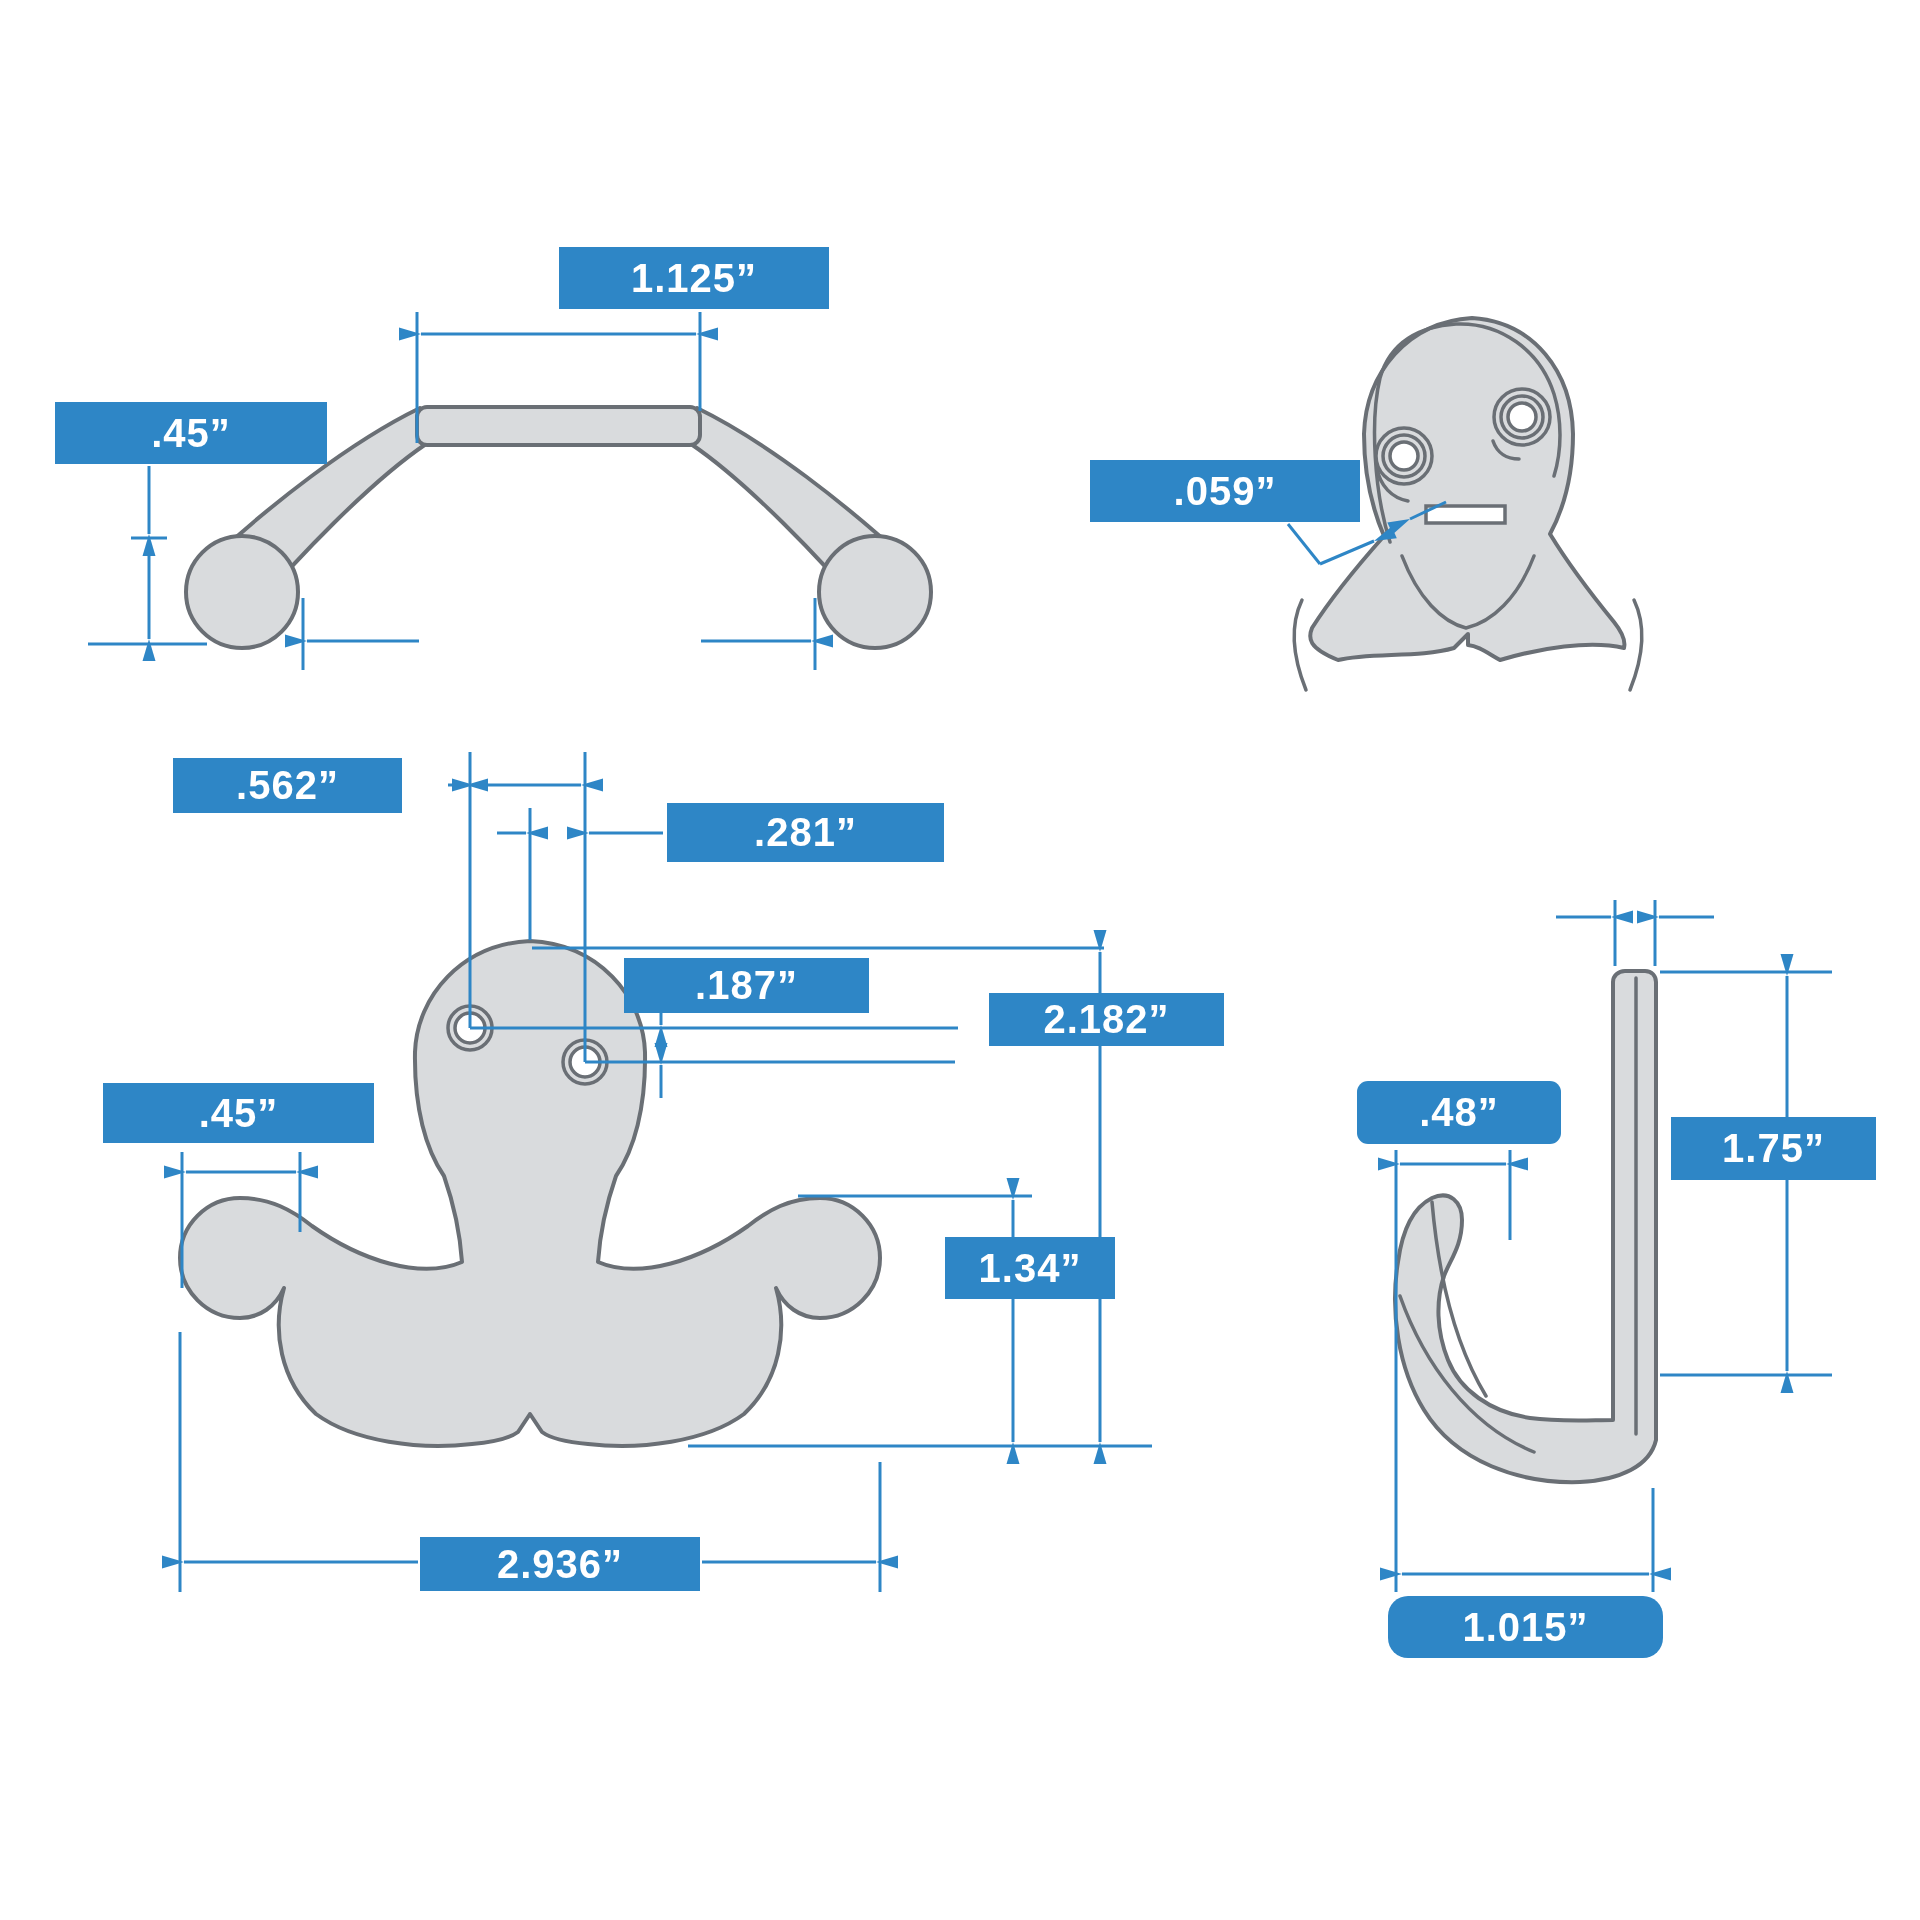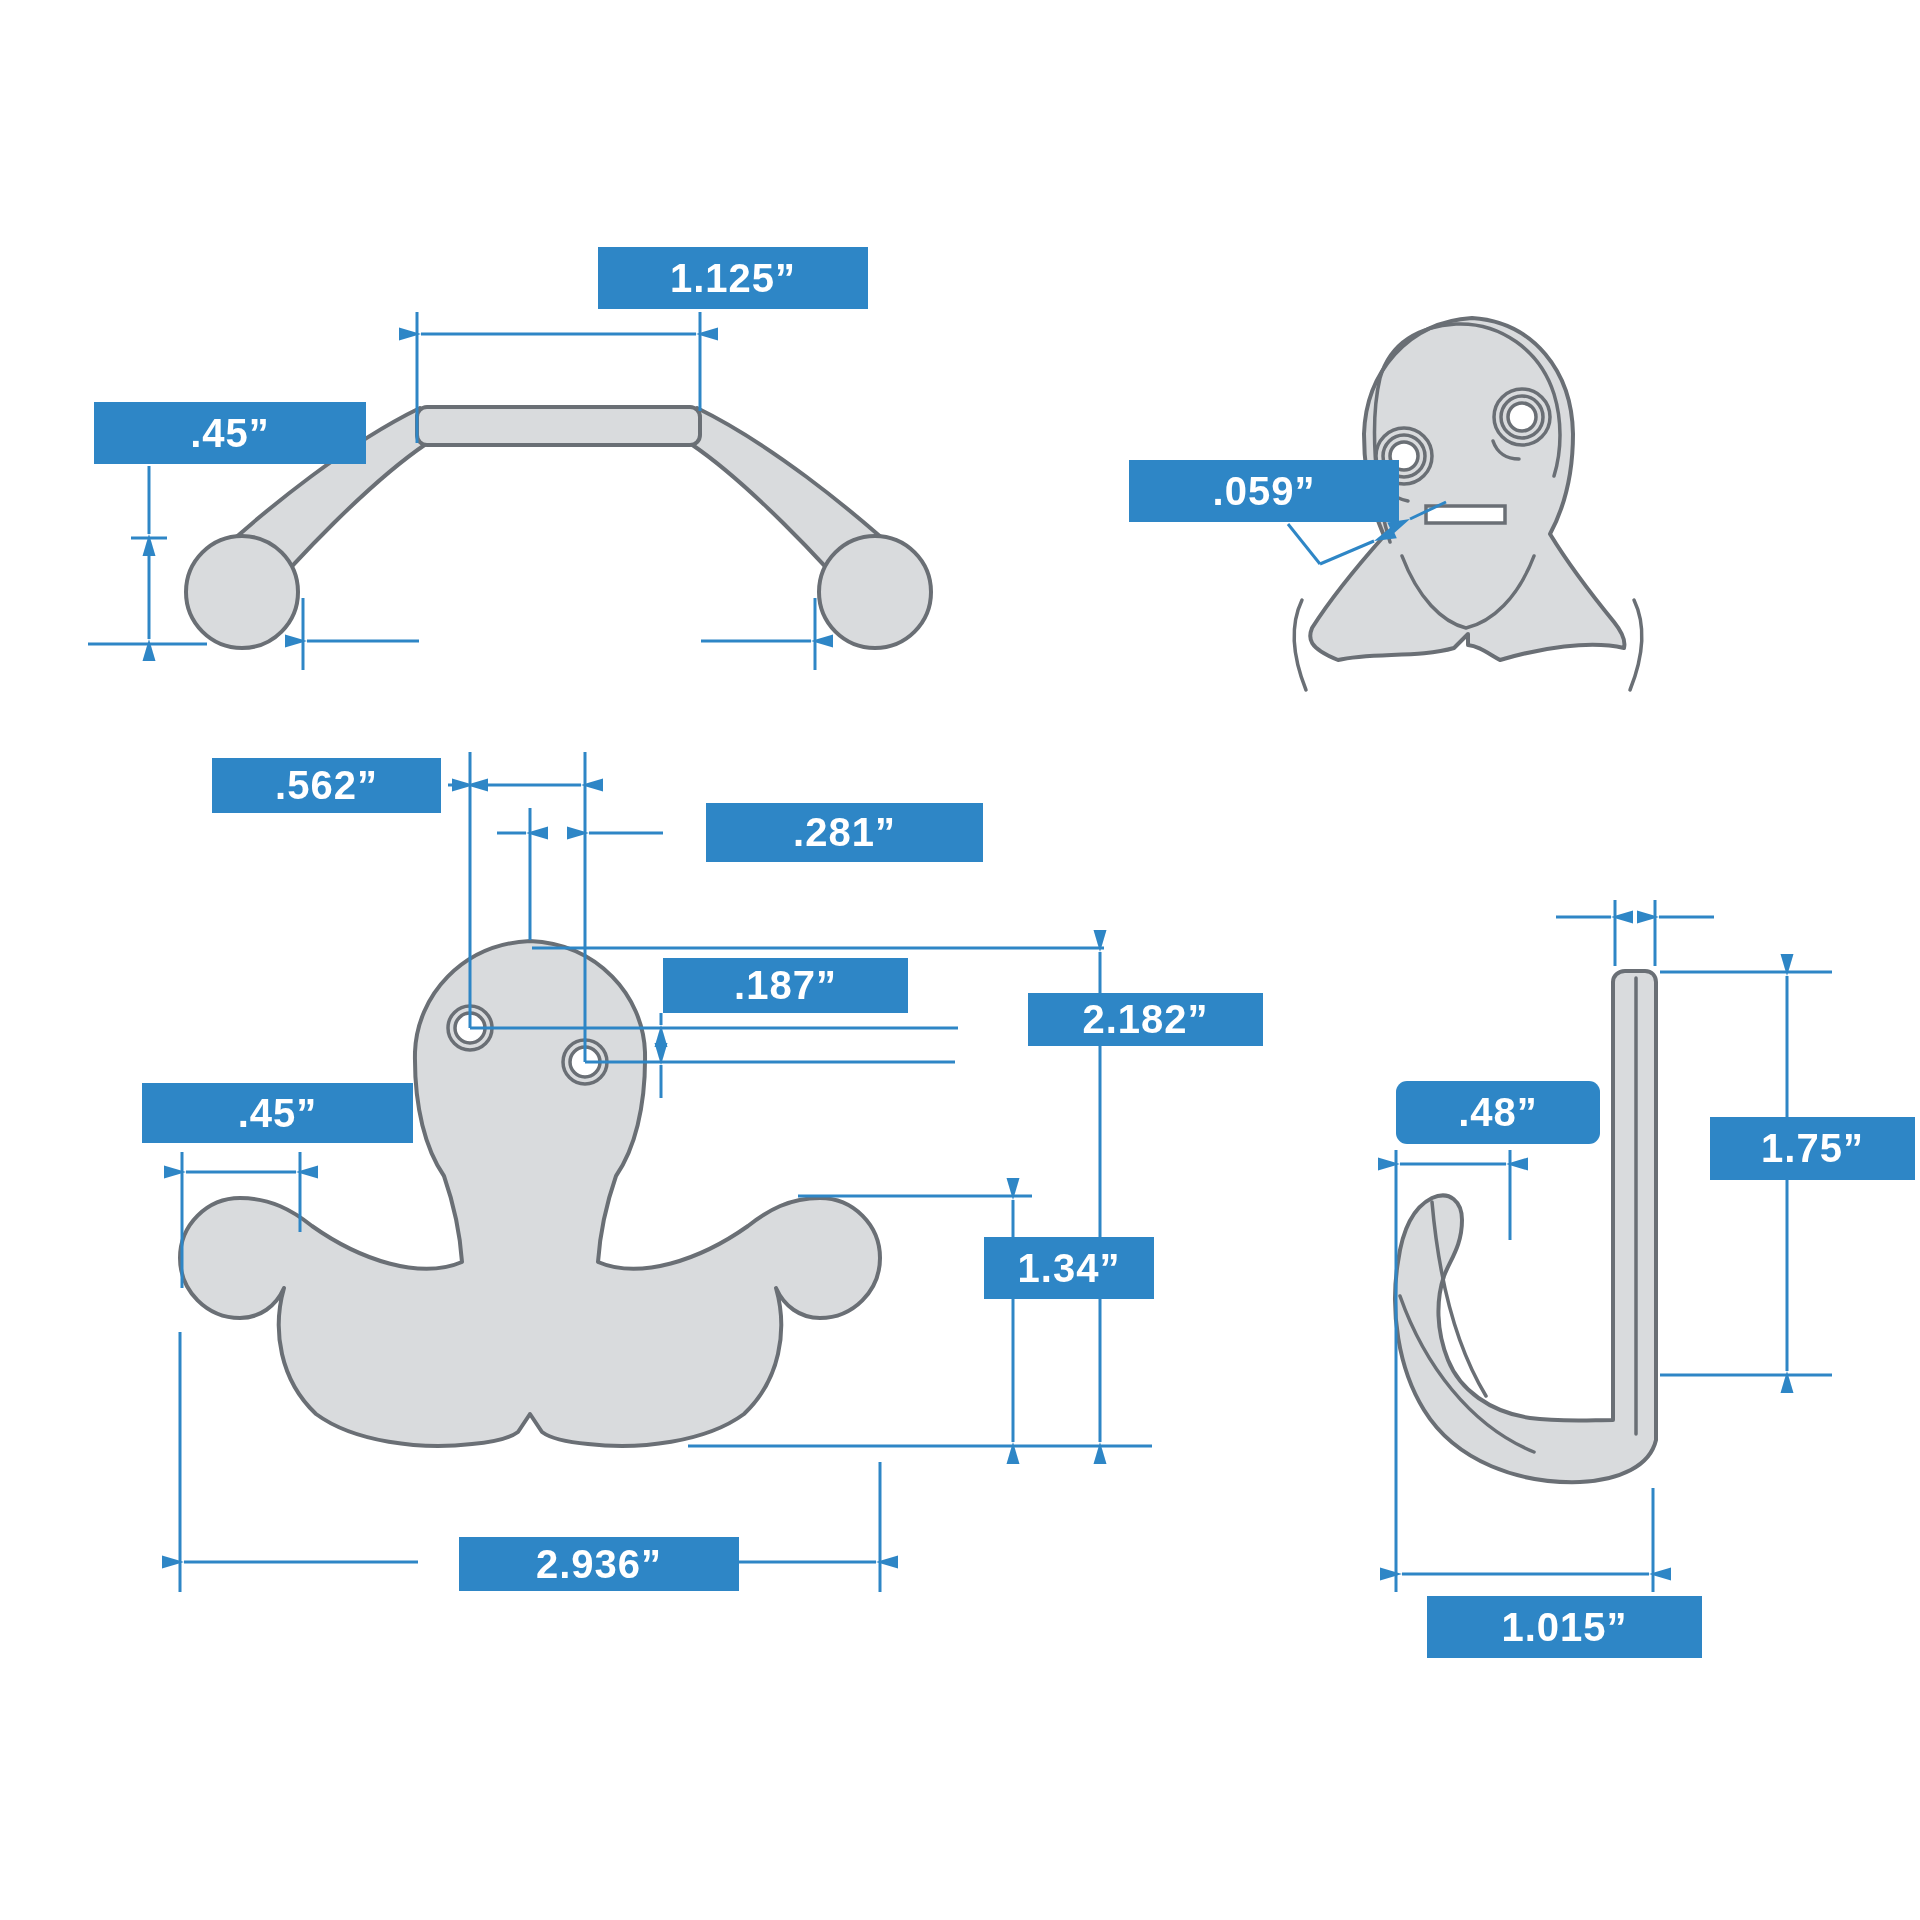--- a/index.html
+++ b/index.html
@@ -1,21 +1,21 @@
 <!DOCTYPE html>
 <html><head>
 <meta charset="utf-8">
 <style>
   html,body{margin:0;padding:0;background:#ffffff;}
   #stage{position:relative;width:1920px;height:1920px;background:#ffffff;overflow:hidden;
          font-family:"Liberation Sans", sans-serif;}
   #drawing{position:absolute;left:0;top:0;}
   .dim-box{position:absolute;background:#2E86C6;color:#ffffff;font-weight:bold;
            display:flex;align-items:center;justify-content:center;
-           font-size:40px;letter-spacing:1px;margin-left:39px;}
+           font-size:40px;letter-spacing:1px;}
   .shape{fill:#D9DBDD;stroke:#6A6F75;stroke-width:4;stroke-linejoin:round;}
   .shape-line{fill:none;stroke:#6A6F75;stroke-width:3.5;stroke-linecap:round;}
   .white-cut{fill:#ffffff;stroke:#6A6F75;stroke-width:3.5;}
   .dim{stroke:#2E86C6;stroke-width:3;fill:none;}
 </style>
 </head>
 <body>
 
 <div id="stage">
 
@@ -158,15 +158,15 @@
 <div class="dim-box" style="left:173px;top:758px;width:229px;height:55px;">.562”</div>
 <div class="dim-box" style="left:667px;top:803px;width:277px;height:59px;">.281”</div>
 <div class="dim-box" style="left:624px;top:958px;width:245px;height:55px;">.187”</div>
 <div class="dim-box" style="left:103px;top:1083px;width:271px;height:60px;">.45”</div>
 <div class="dim-box" style="left:989px;top:993px;width:235px;height:53px;">2.182”</div>
 <div class="dim-box" style="left:945px;top:1237px;width:170px;height:62px;">1.34”</div>
 <div class="dim-box" style="left:420px;top:1537px;width:280px;height:54px;">2.936”</div>
 
 <div class="dim-box" style="left:1357px;top:1081px;width:204px;height:63px;border-radius:11px;">.48”</div>
 <div class="dim-box" style="left:1671px;top:1117px;width:205px;height:63px;">1.75”</div>
-<div class="dim-box" style="left:1388px;top:1596px;width:275px;height:62px;">1.015”</div>
+<div class="dim-box" style="left:1388px;top:1596px;width:275px;height:62px;border-radius:20px;">1.015”</div>
 
 </div>
 
 </body></html>

